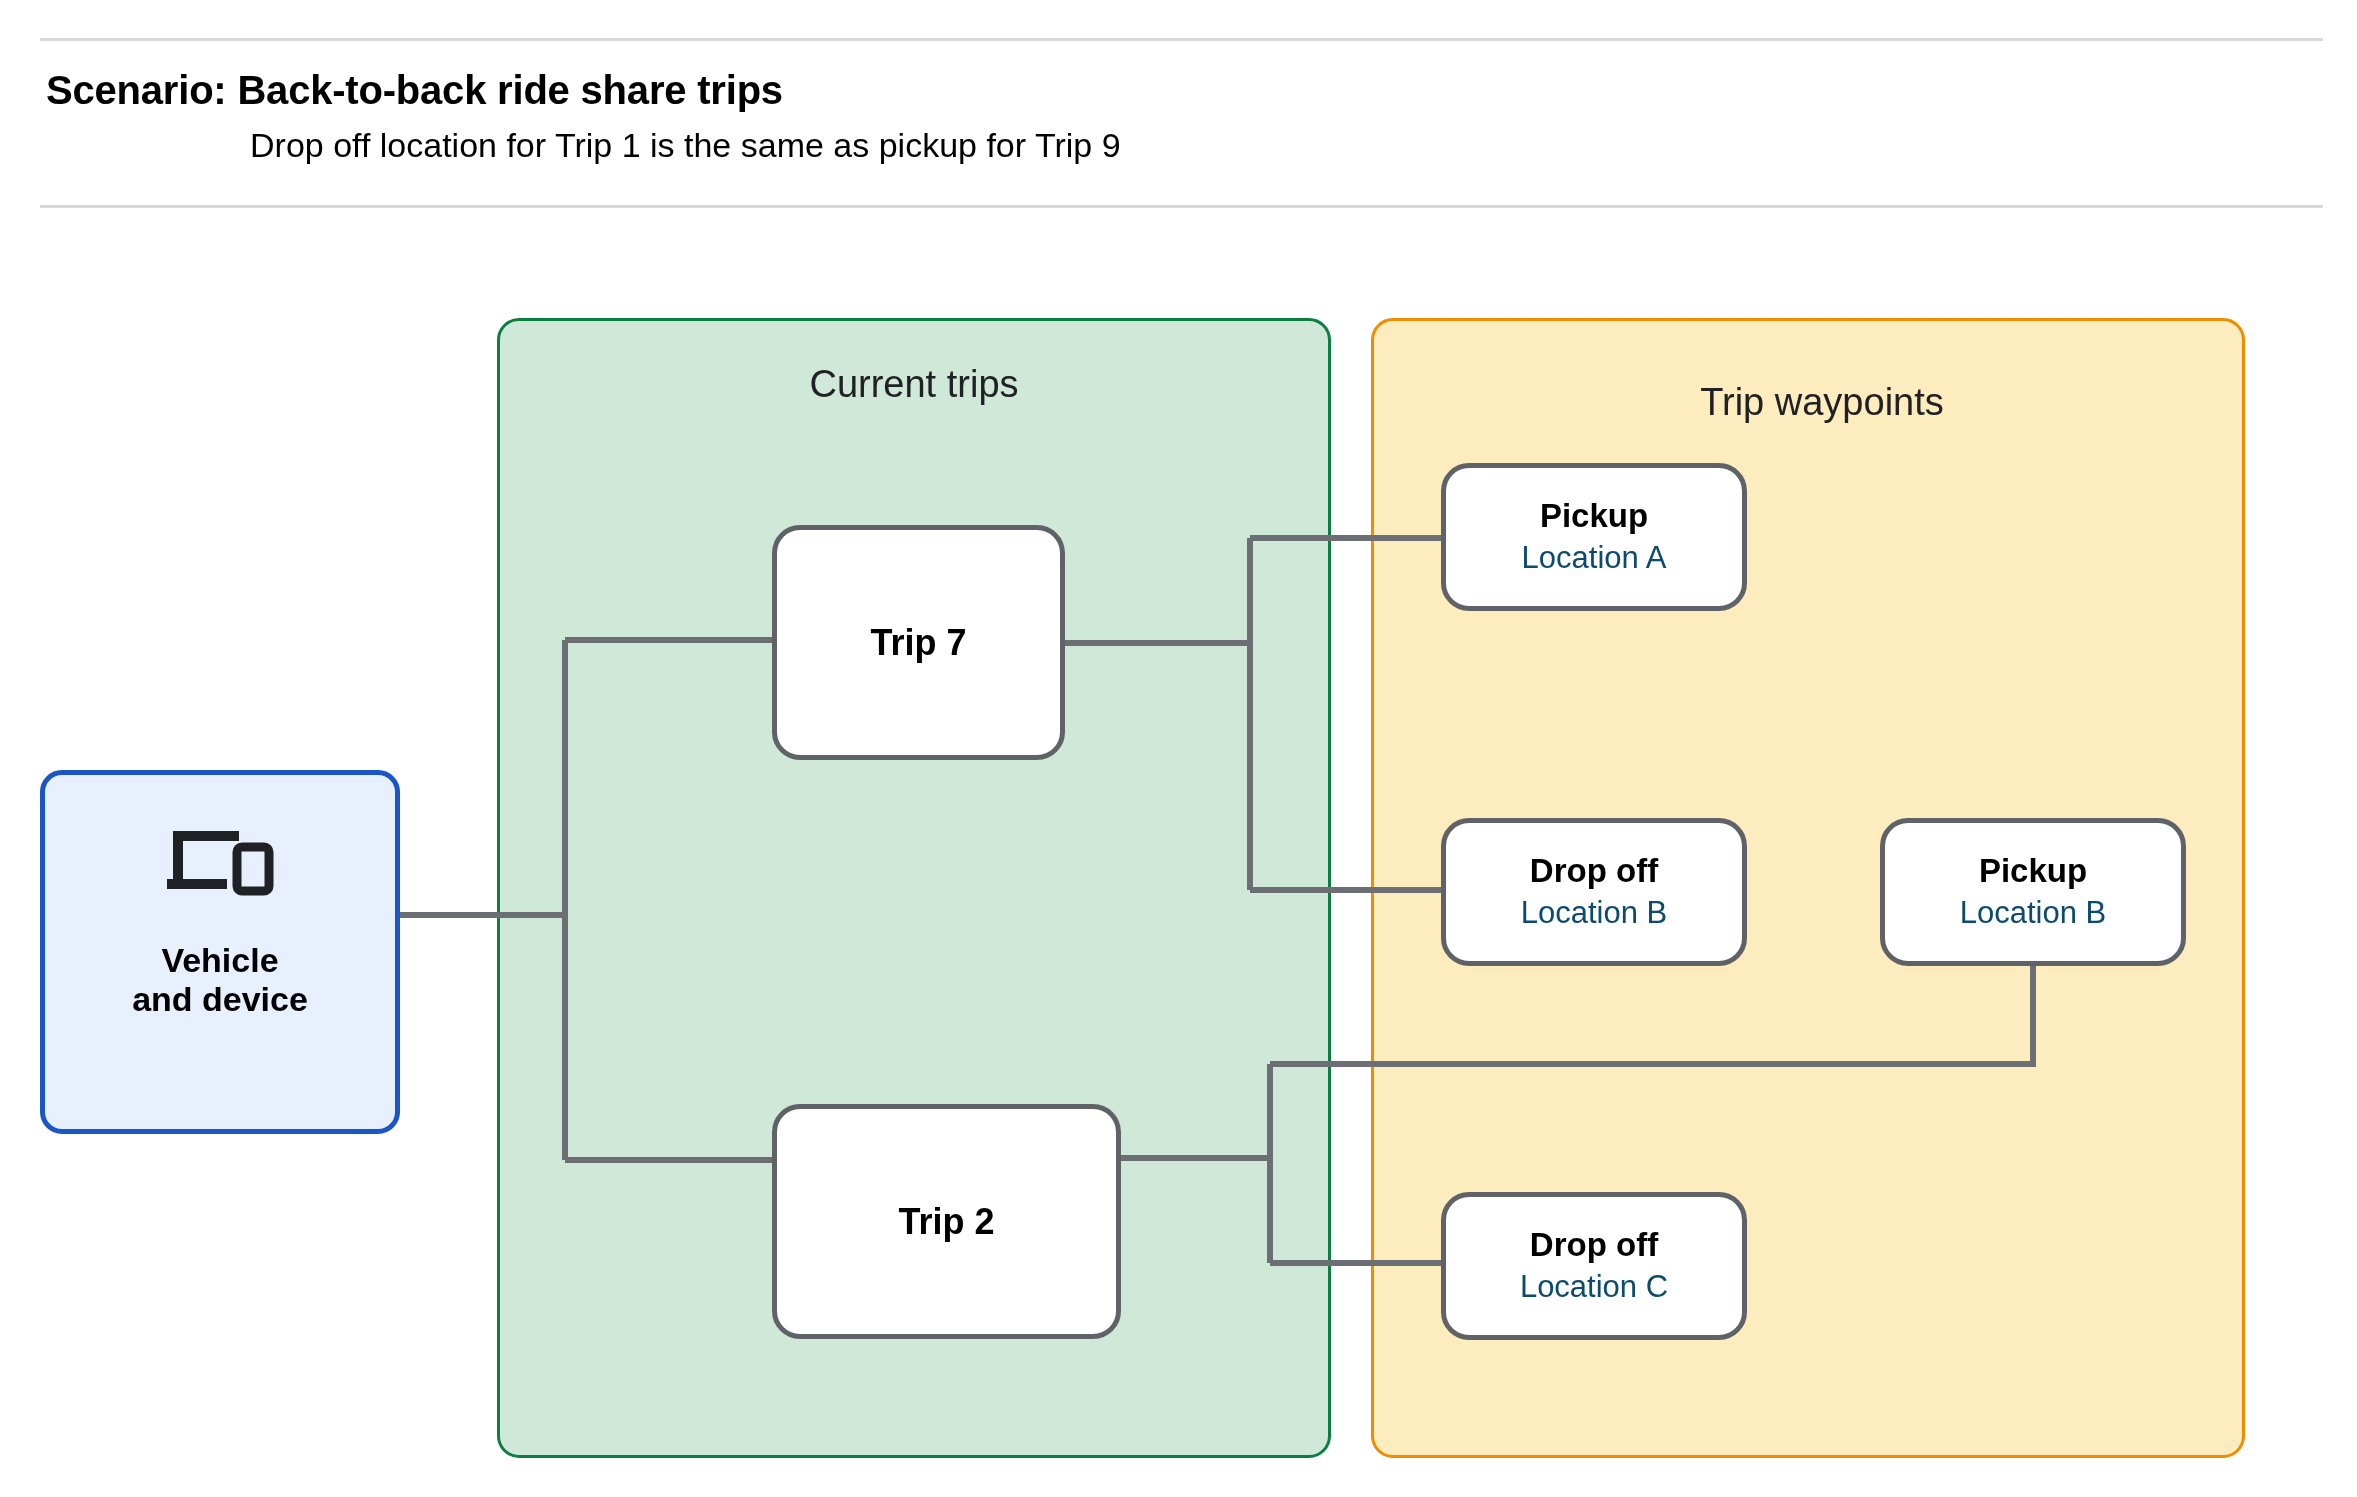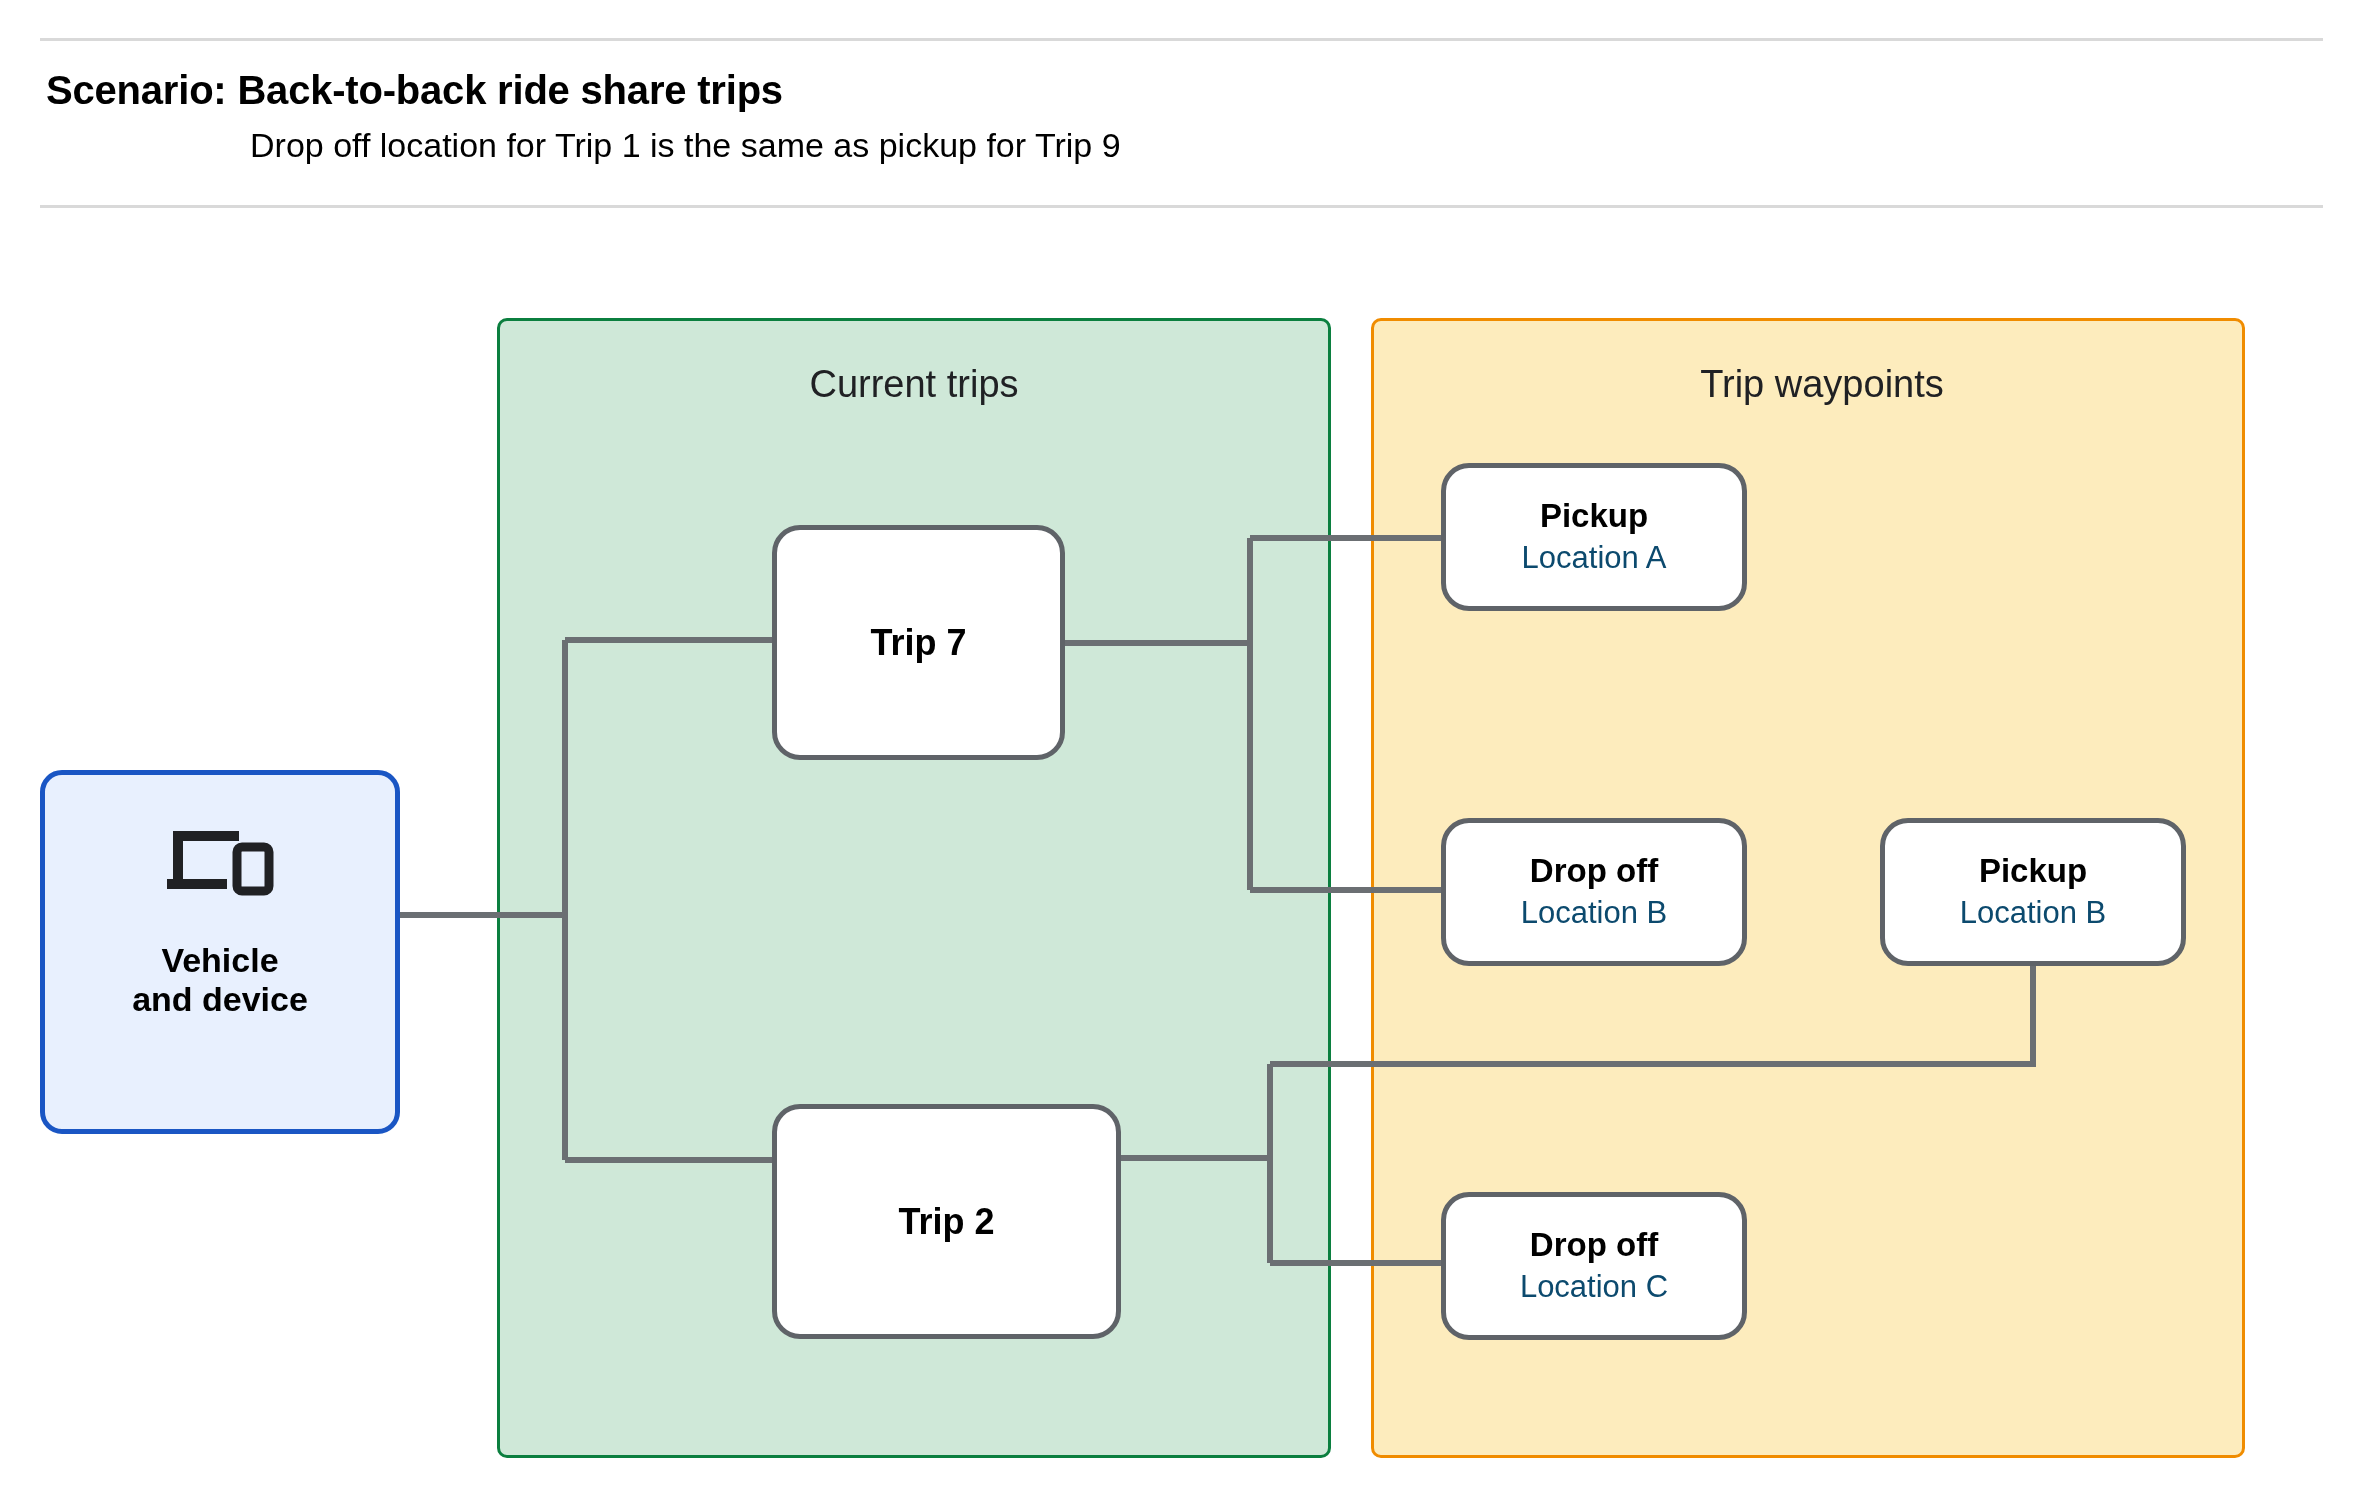--- a/index.html
+++ b/index.html
@@ -48,21 +48,21 @@
     top: 126px;
     font-size: 34px;
     font-weight: 400;
     white-space: nowrap;
     color: #000000;
   }
 
   
   .panel {
     position: absolute;
-    border-radius: 10px;
+    border-radius: 22px;
     border-style: solid;
     border-width: 3px;
     box-sizing: border-box;
   }
   .panel-title {
     position: absolute;
     left: 0;
     right: 0;
     text-align: center;
     font-size: 38px;
@@ -75,21 +75,21 @@
     background: #cfe8d8;
     border-color: #0b7f3f;
   }
   #panel-trip-waypoints {
     left: 1371px; top: 318px;
     width: 874px; height: 1140px;
     background: #fdecbd;
     border-color: #f08c00;
   }
   #title-current-trips   { top: 42px; }
-  #title-trip-waypoints  { top: 42px; padding-left: 28px; }
+  #title-trip-waypoints  { top: 60px; padding-left: 28px; }
 
   
   #connectors {
     position: absolute;
     left: 0; top: 0;
     width: 2357px; height: 1497px;
     pointer-events: none;
   }
 
   

